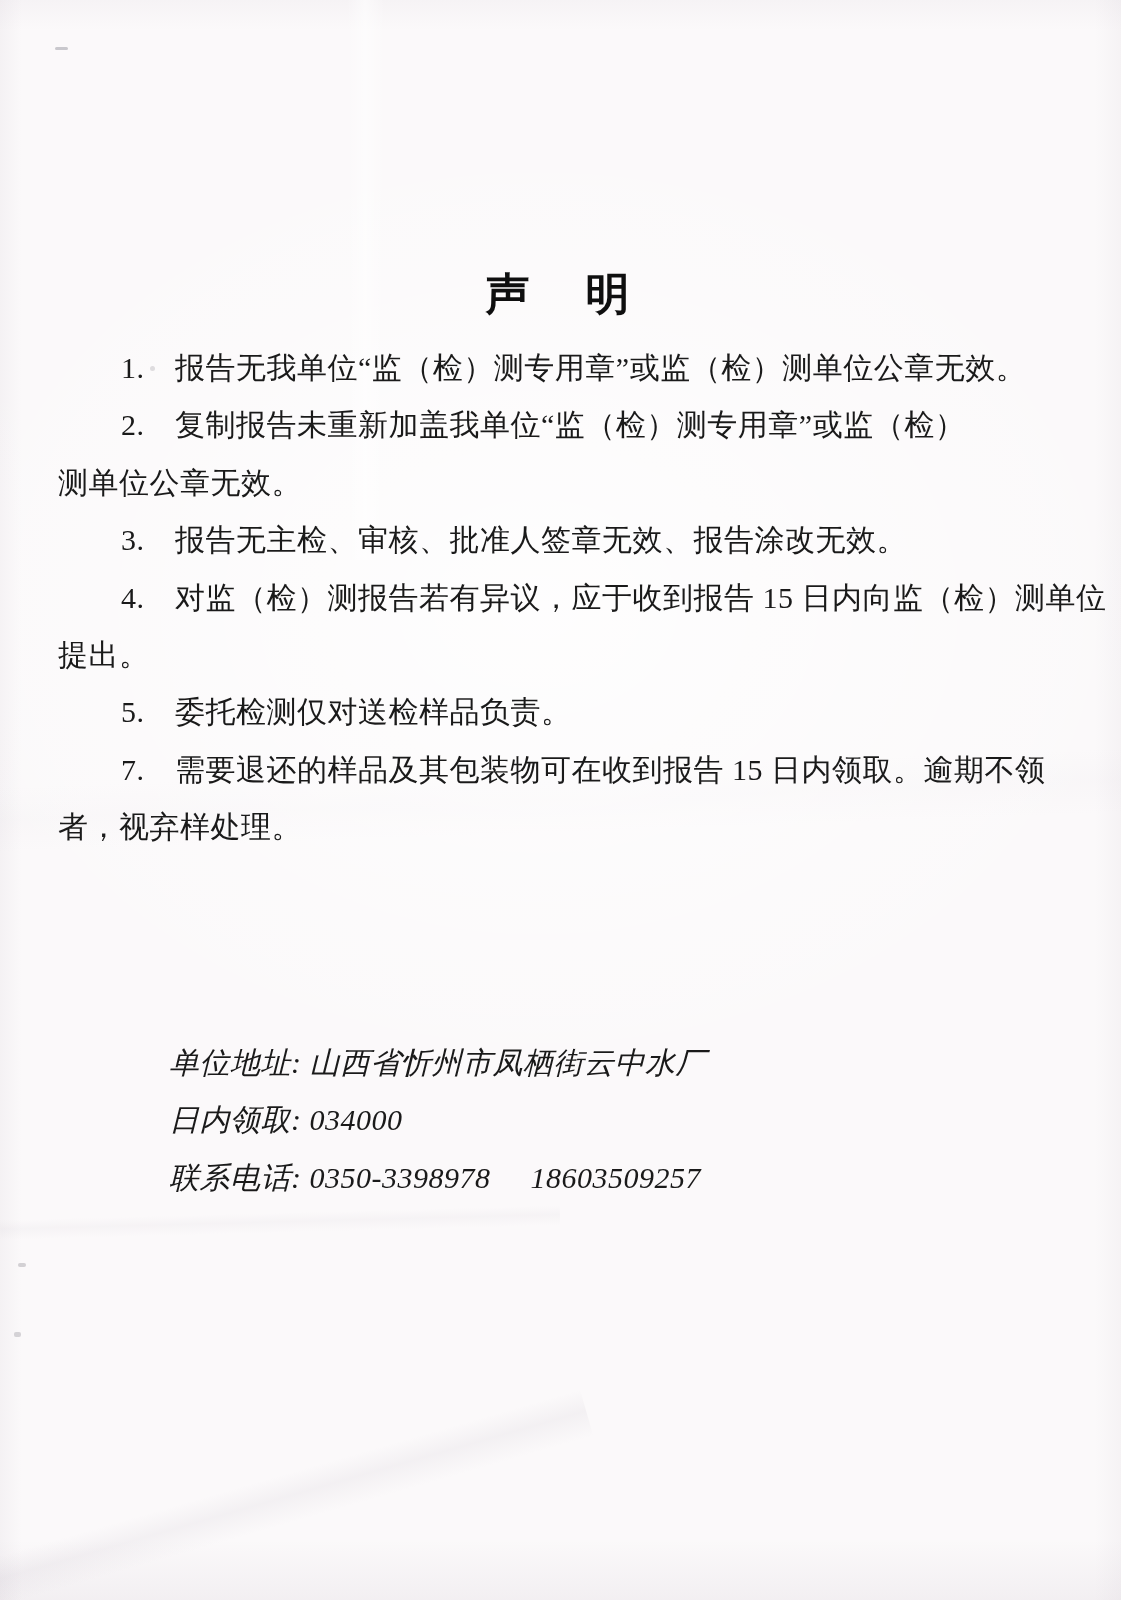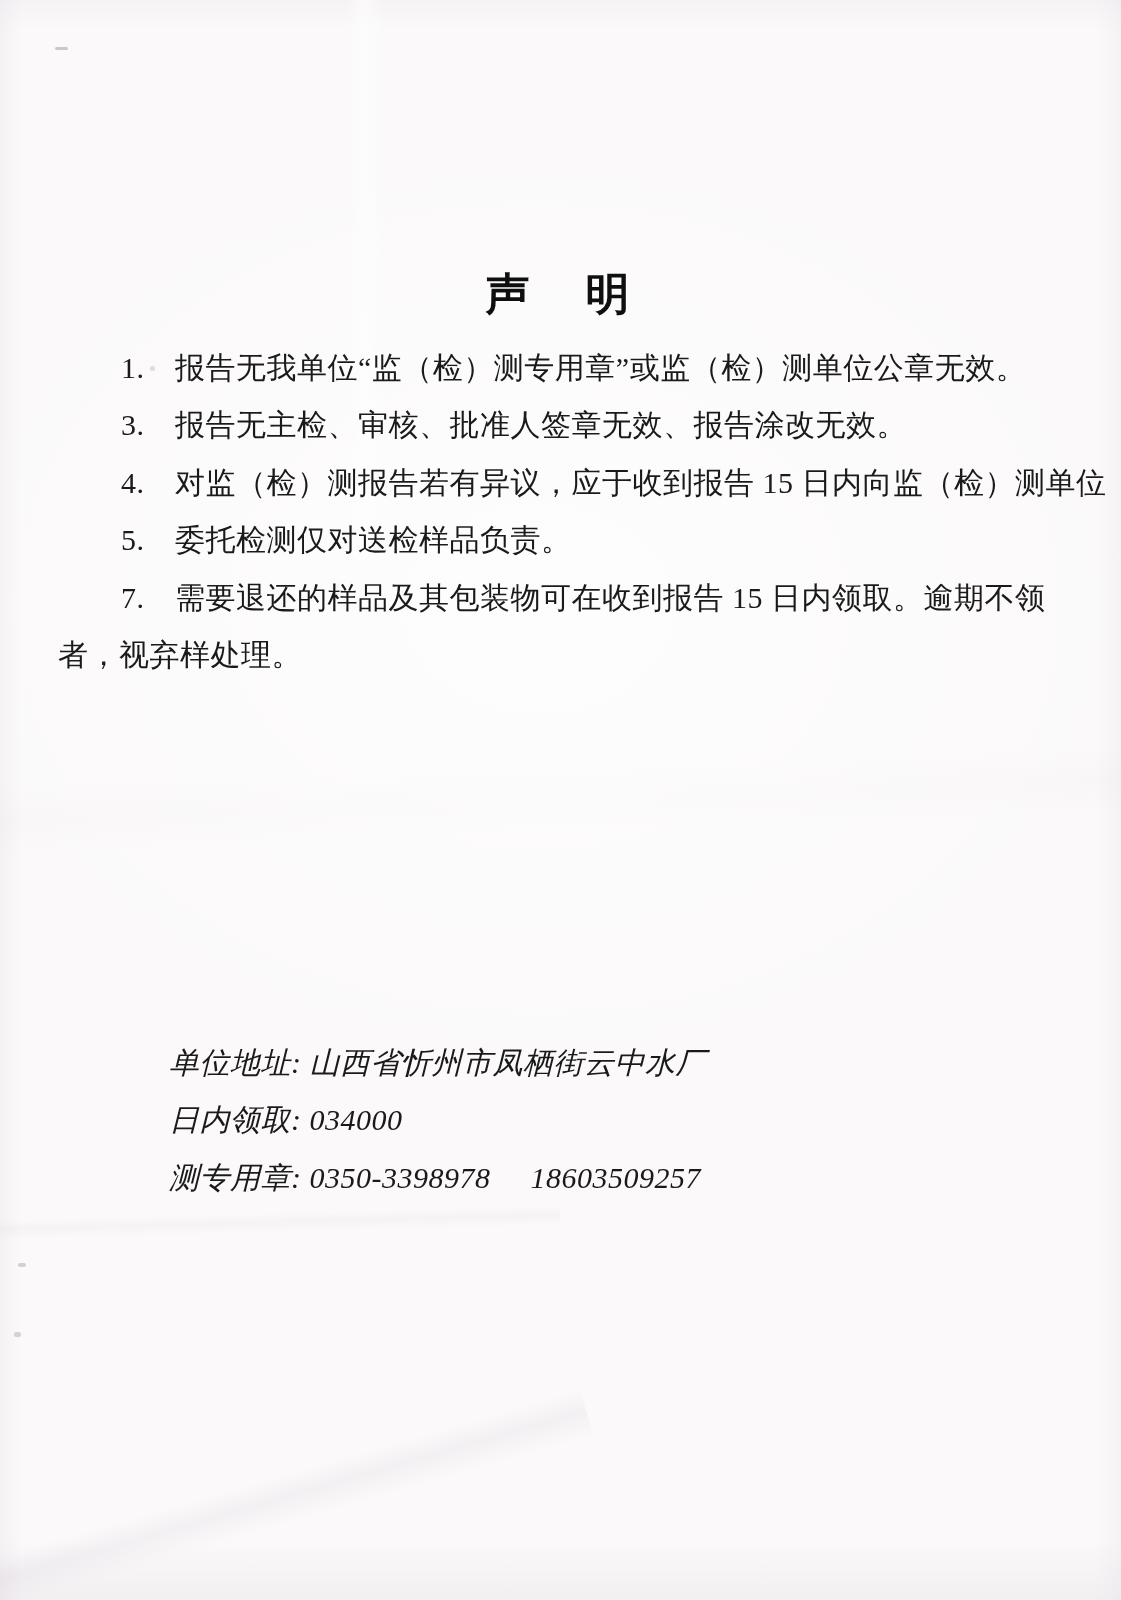--- a/index.html
+++ b/index.html
@@ -116,32 +116,35 @@
   <div class="crease crease-diag-bottom"></div>
   <div class="speck speck-1"></div>
   <div class="speck speck-2"></div>
   <div class="speck speck-3"></div>
   <div class="speck speck-4"></div>
 
   <h1 class="title">声　明</h1>
 
   <div class="body-block">
     <div class="line indent">1.　报告无我单位“监（检）测专用章”或监（检）测单位公章无效。</div>
+    <div class="line indent">2.　复制报告未重新加盖我单位“监（检）测专用章”或监（检）</div>
+    <div class="line">测单位公章无效。</div>
     <div class="line indent">3.　报告无主检、审核、批准人签章无效、报告涂改无效。</div>
     <div class="line indent">4.　对监（检）测报告若有异议，应于收到报告 15 日内向监（检）测单位</div>
+    <div class="line">提出。</div>
     <div class="line indent">5.　委托检测仅对送检样品负责。</div>
     <div class="line indent">7.　需要退还的样品及其包装物可在收到报告 15 日内领取。逾期不领</div>
     <div class="line">者，视弃样处理。</div>
   </div>
 
   <div class="contact-block">
     <div class="contact-line">
       <span>单位地址: </span><span>山西省忻州市凤栖街云中水厂</span>
     </div>
     <div class="contact-line">
       <span>日内领取: </span><span>034000</span>
     </div>
     <div class="contact-line">
-      <span>测专用章: </span><span>0350-3398978     18603509257</span>
+      <span>联系电话: </span><span>0350-3398978     18603509257</span>
     </div>
   </div>
 
 </div>
 
 </body></html>

